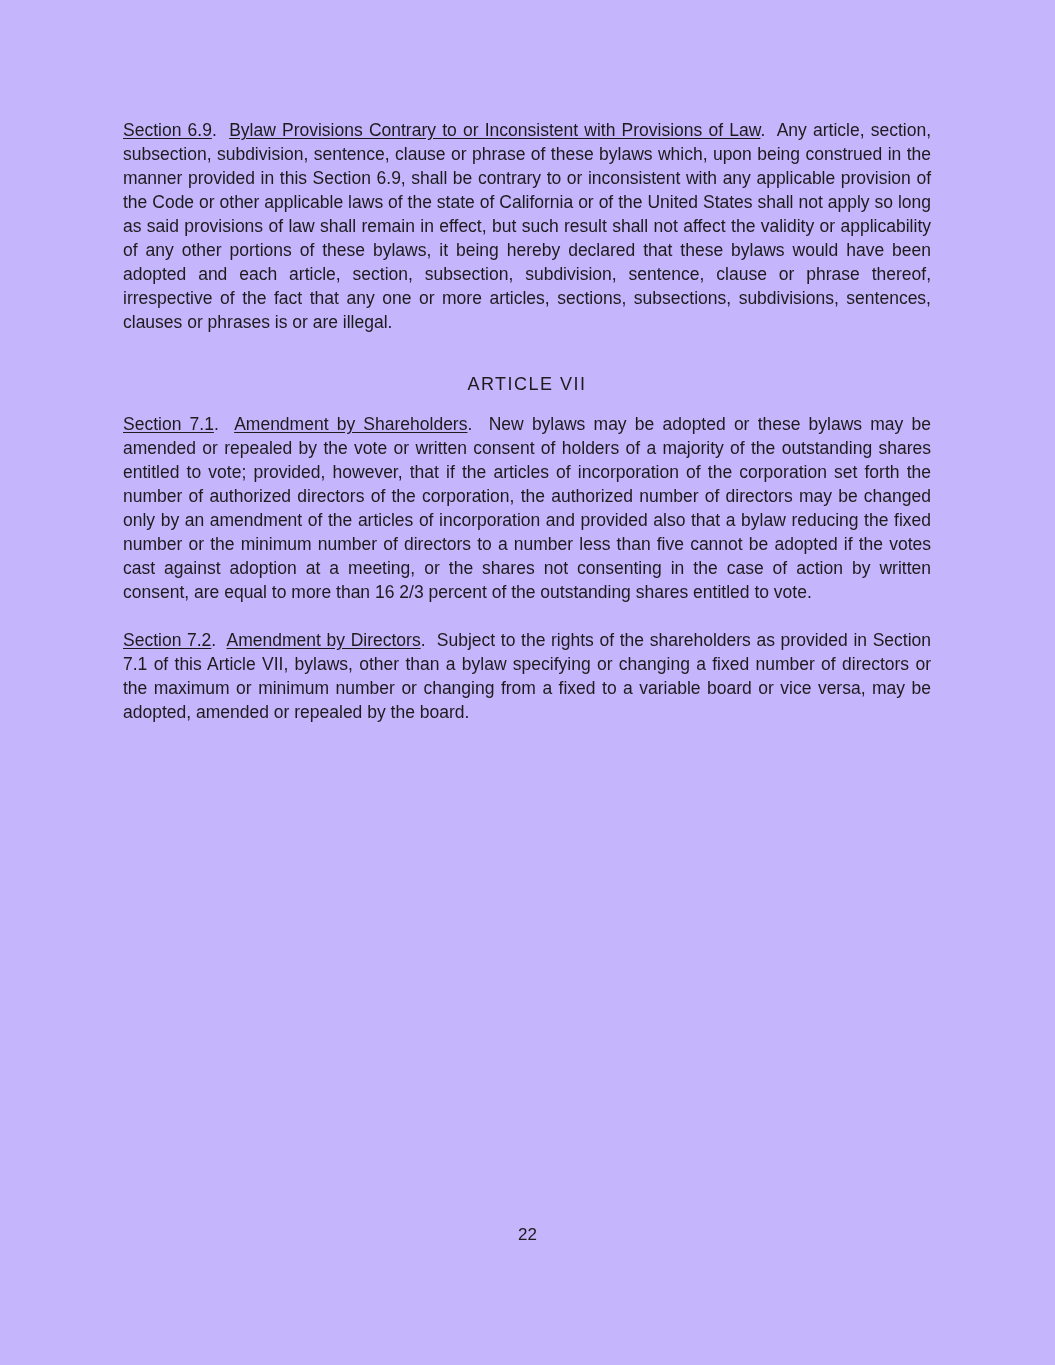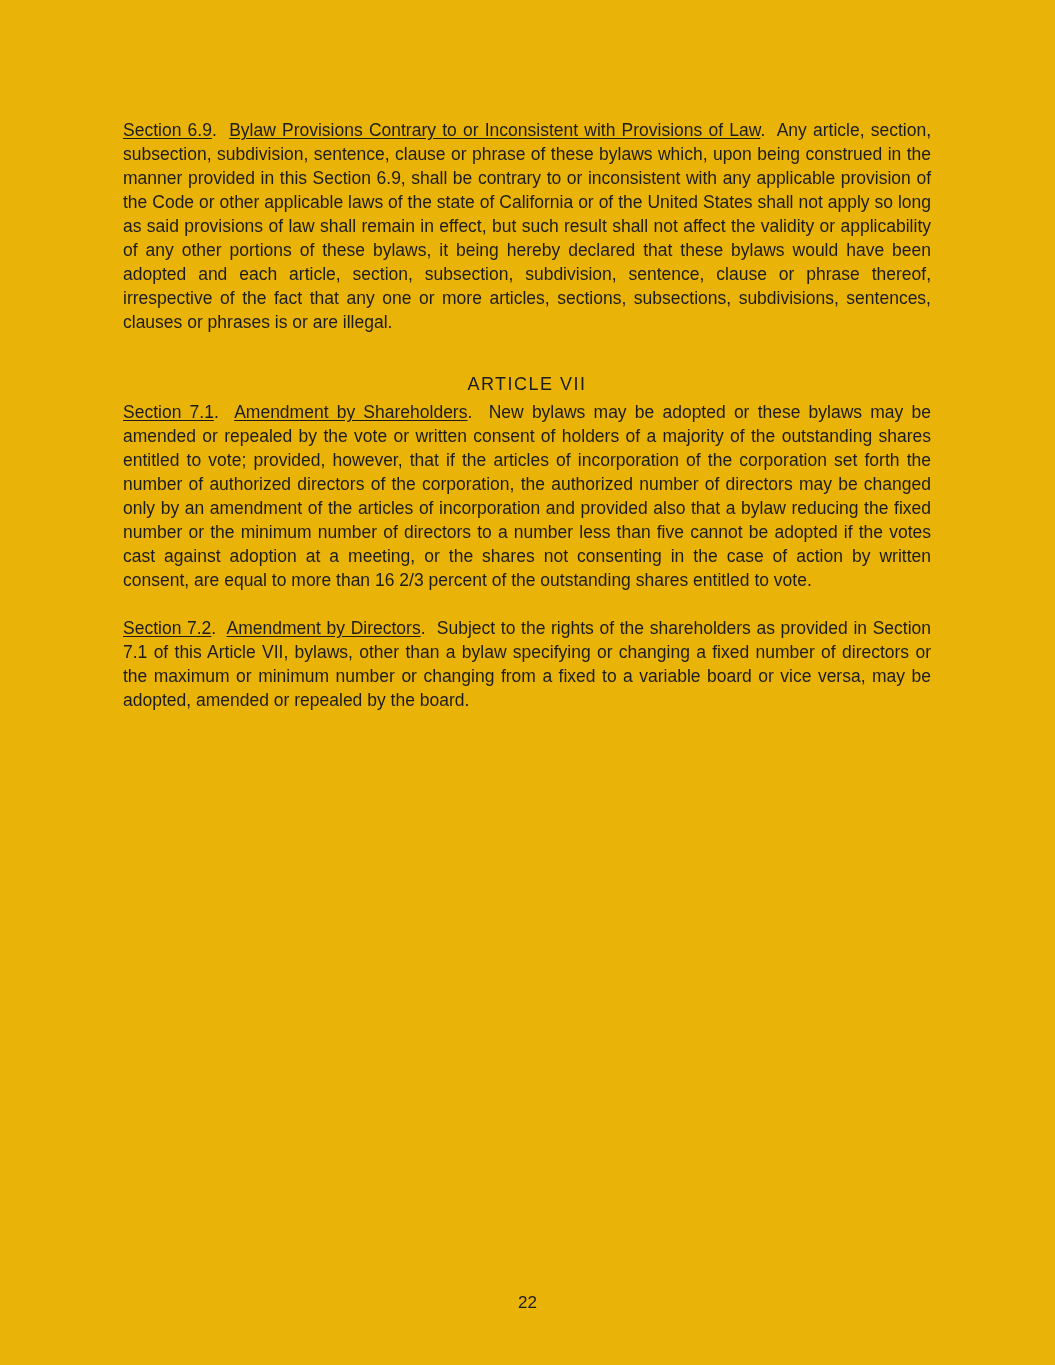--- a/index.html
+++ b/index.html
@@ -4,21 +4,21 @@
 <style>
   html, body {
     margin: 0;
     padding: 0;
     background: #ffffff;
   }
   .page {
     position: relative;
     width: 1055px;
     height: 1365px;
-    background: #eab308;
+    background: #c4b5fd;
     color: #1c1c1c;
     font-family: "Liberation Sans", sans-serif;
     overflow: hidden;
   }
   .content {
     position: absolute;
     top: 118px;
     left: 123px;
     right: 124px;
   }
@@ -26,37 +26,37 @@
     margin: 0 0 24px 0;
     font-size: 17.5px;
     line-height: 24px;
     text-align: justify;
   }
   .underline {
     text-decoration: underline;
     text-underline-offset: 2px;
   }
   .article-heading {
-    margin: 38px 0 4px 0;
+    margin: 38px 0 16px 0;
     font-size: 18px;
     font-weight: normal;
     letter-spacing: 1.5px;
     text-align: center;
     line-height: 24px;
   }
   .article-subheading {
     margin: 32px 0 24px 0;
     font-size: 17.5px;
     font-weight: normal;
     text-align: center;
     line-height: 24px;
   }
   .page-number {
     position: absolute;
-    top: 1292px;
+    top: 1224px;
     left: 0;
     width: 100%;
     text-align: center;
     font-size: 17px;
     line-height: 22px;
   }
 </style>
 </head>
 <body>
 

